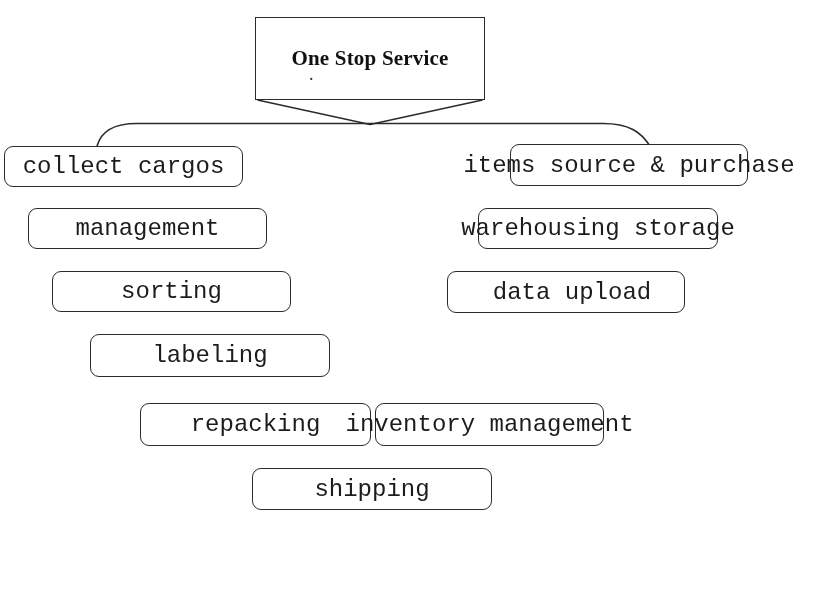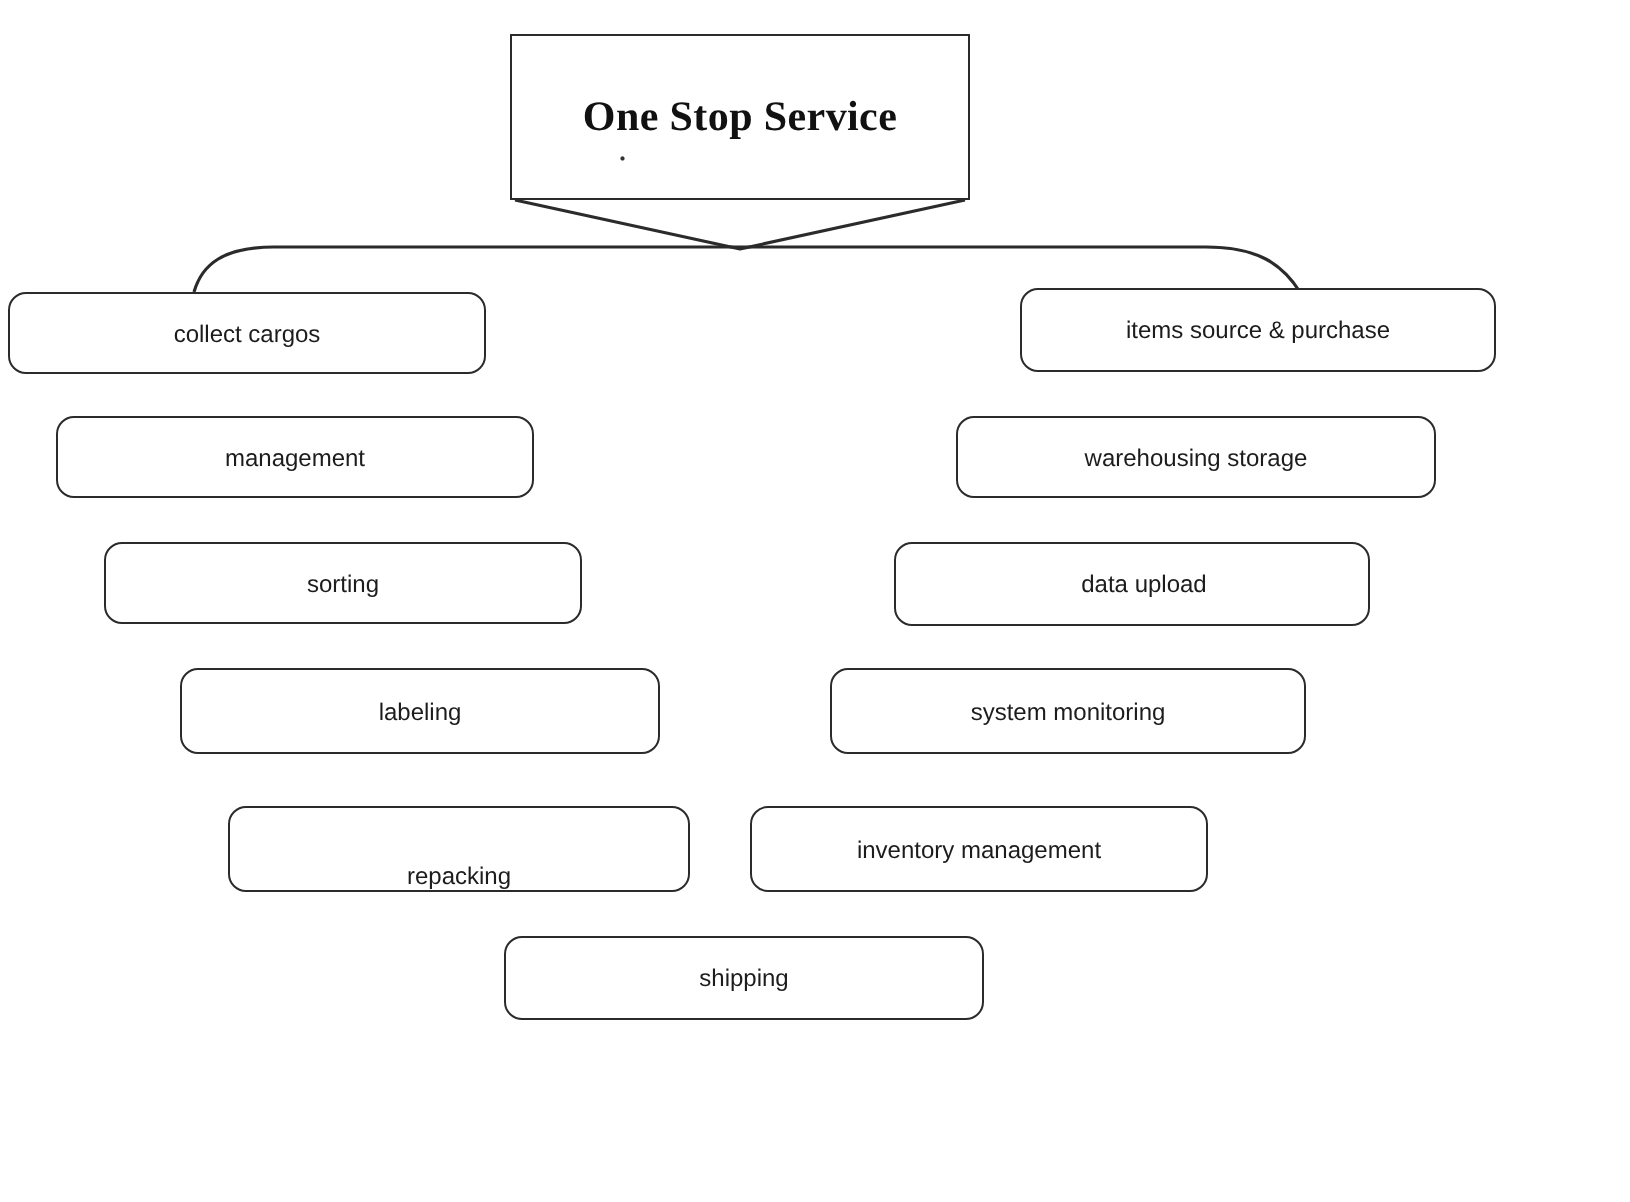--- a/index.html
+++ b/index.html
@@ -56,23 +56,24 @@
   .node {
     position: absolute;
     border: 1.6px solid var(--box-border);
     border-radius: 9px;
     background: var(--background);
     display: flex;
     align-items: center;
     justify-content: center;
   }
   .node .label {
-    font-size: 12px;
+    font-size: 24px;
     color: var(--text);
     white-space: nowrap;
+    font-family: Liberation Mono, monospace;
   }
 </style>
 </head>
 <body>
 
 <div class="canvas">
 
   <svg class="connectors" width="815" height="601" viewBox="0 0 815 601" aria-hidden="true">
     <path d="M257.5,100 L370,124.5 L482.5,100"></path>
     <path d="M97,146 C101,132 112,123.5 137,123.5 L603,123.5 C629,123.5 641,132 650,146"></path>
@@ -88,36 +89,33 @@
   </div>
   <div class="node" style="left:28px; top:208px; width:239px; height:41px;">
     <span class="label">management</span>
   </div>
   <div class="node" style="left:52px; top:271px; width:239px; height:41px;">
     <span class="label">sorting</span>
   </div>
   <div class="node" style="left:90px; top:334px; width:240px; height:43px;">
     <span class="label">labeling</span>
   </div>
-  <div class="node" style="left:114px; top:403px; width:231px; height:43px;align-items:flex-end;">
+  <div class="node" style="left:140px; top:403px; width:231px; height:43px;">
     <span class="label">repacking</span>
   </div>
 
   <div class="node" style="left:510px; top:144px; width:238px; height:42px;">
     <span class="label">items source &amp; purchase</span>
   </div>
   <div class="node" style="left:478px; top:208px; width:240px; height:41px;align-items:center;">
     <span class="label">warehousing storage</span>
   </div>
   <div class="node" style="left:447px; top:271px; width:238px; height:42px;padding-left:12px;">
     <span class="label">data upload</span>
   </div>
-  <div class="node" style="left:415px; top:334px; width:238px; height:43px;">
-    <span class="label">system monitoring</span>
-  </div>
   <div class="node" style="left:375px; top:403px; width:229px; height:43px;">
     <span class="label">inventory management</span>
   </div>
 
   <div class="node" style="left:252px; top:468px; width:240px; height:42px;">
     <span class="label">shipping</span>
   </div>
 
 </div>
 

